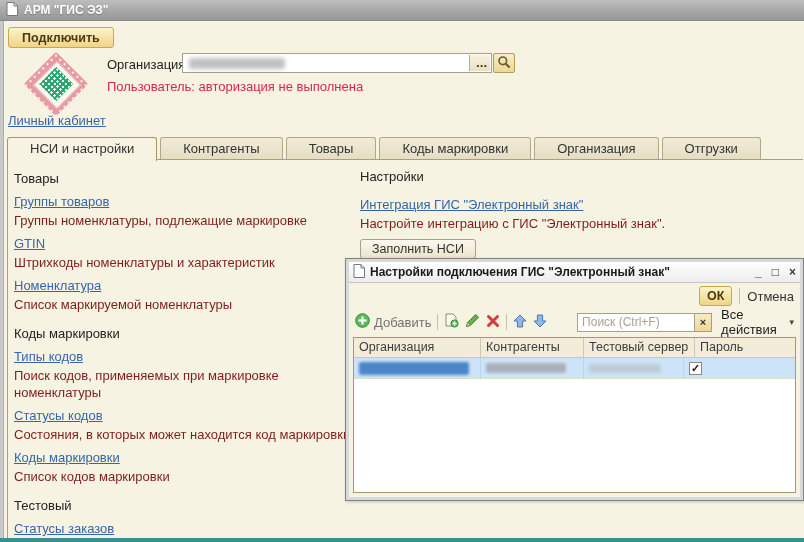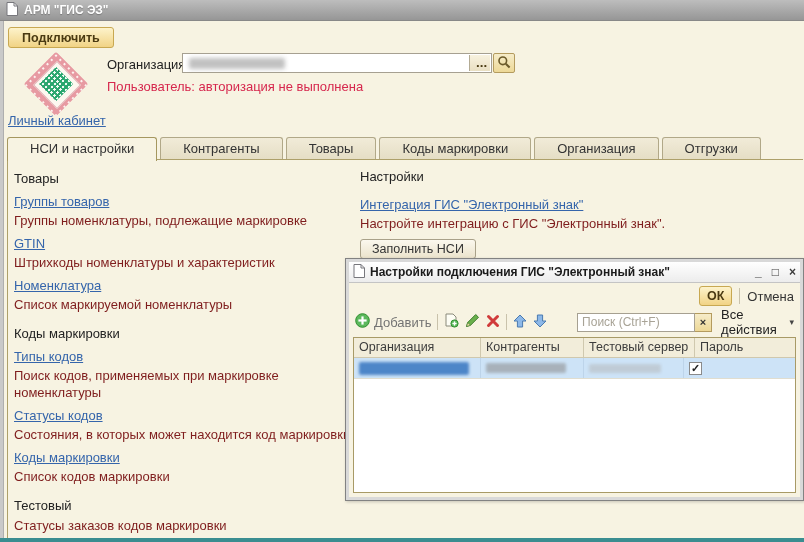--- a/index.html
+++ b/index.html
@@ -169,20 +169,21 @@
 
     <div class="sec-title">Коды маркировки</div>
     <a class="lnk item-link">Типы кодов</a>
     <div class="item-desc">Поиск кодов, применяемых при маркировке номенклатуры</div>
     <a class="lnk item-link">Статусы кодов</a>
     <div class="item-desc">Состояния, в которых может находится код маркировки</div>
     <a class="lnk item-link">Коды маркировки</a>
     <div class="item-desc">Список кодов маркировки</div>
 
     <div class="sec-title">Тестовый</div>
+    <a class="lnk item-link">Статусы заказов</a>
     <div class="item-desc">Статусы заказов кодов маркировки</div>
 
   </div>
 
   <div class="right-col">
     <div class="sec-title">Настройки</div>
     <a class="lnk item-link">Интеграция ГИС "Электронный знак"</a>
     <div class="item-desc">Настройте интеграцию с ГИС "Электронный знак".</div>
     <button class="btn-plain fill-nsi-btn">Заполнить НСИ</button>
   </div>

